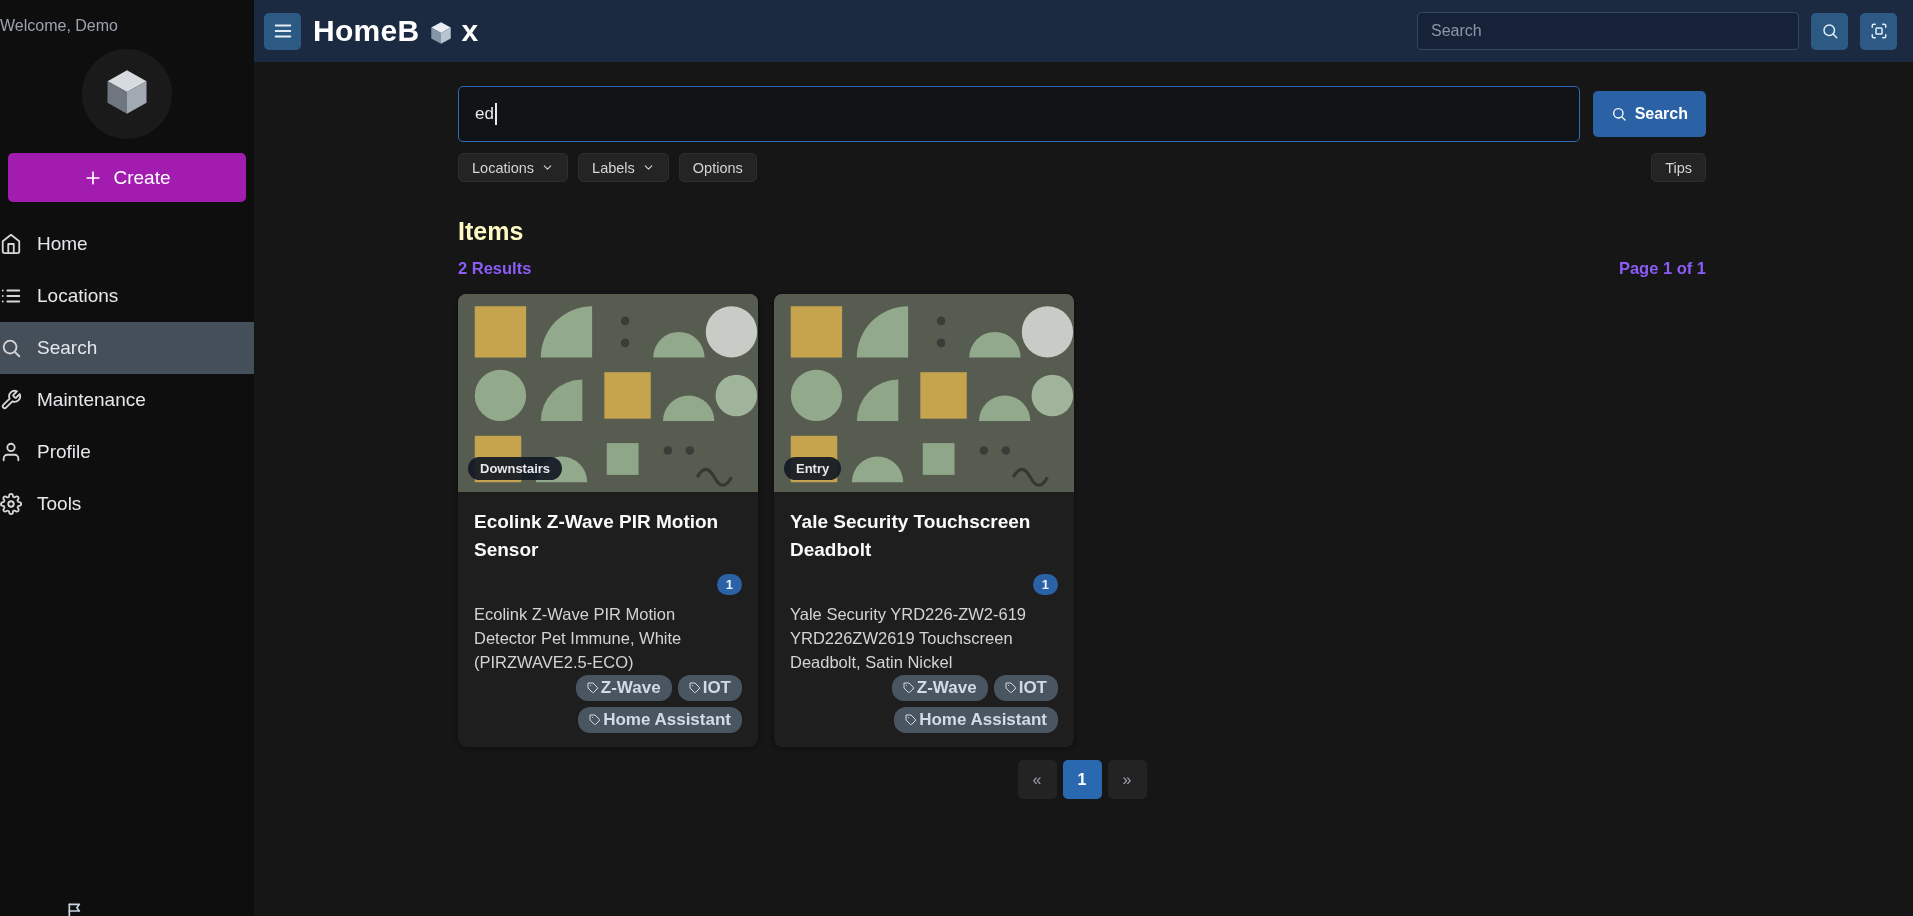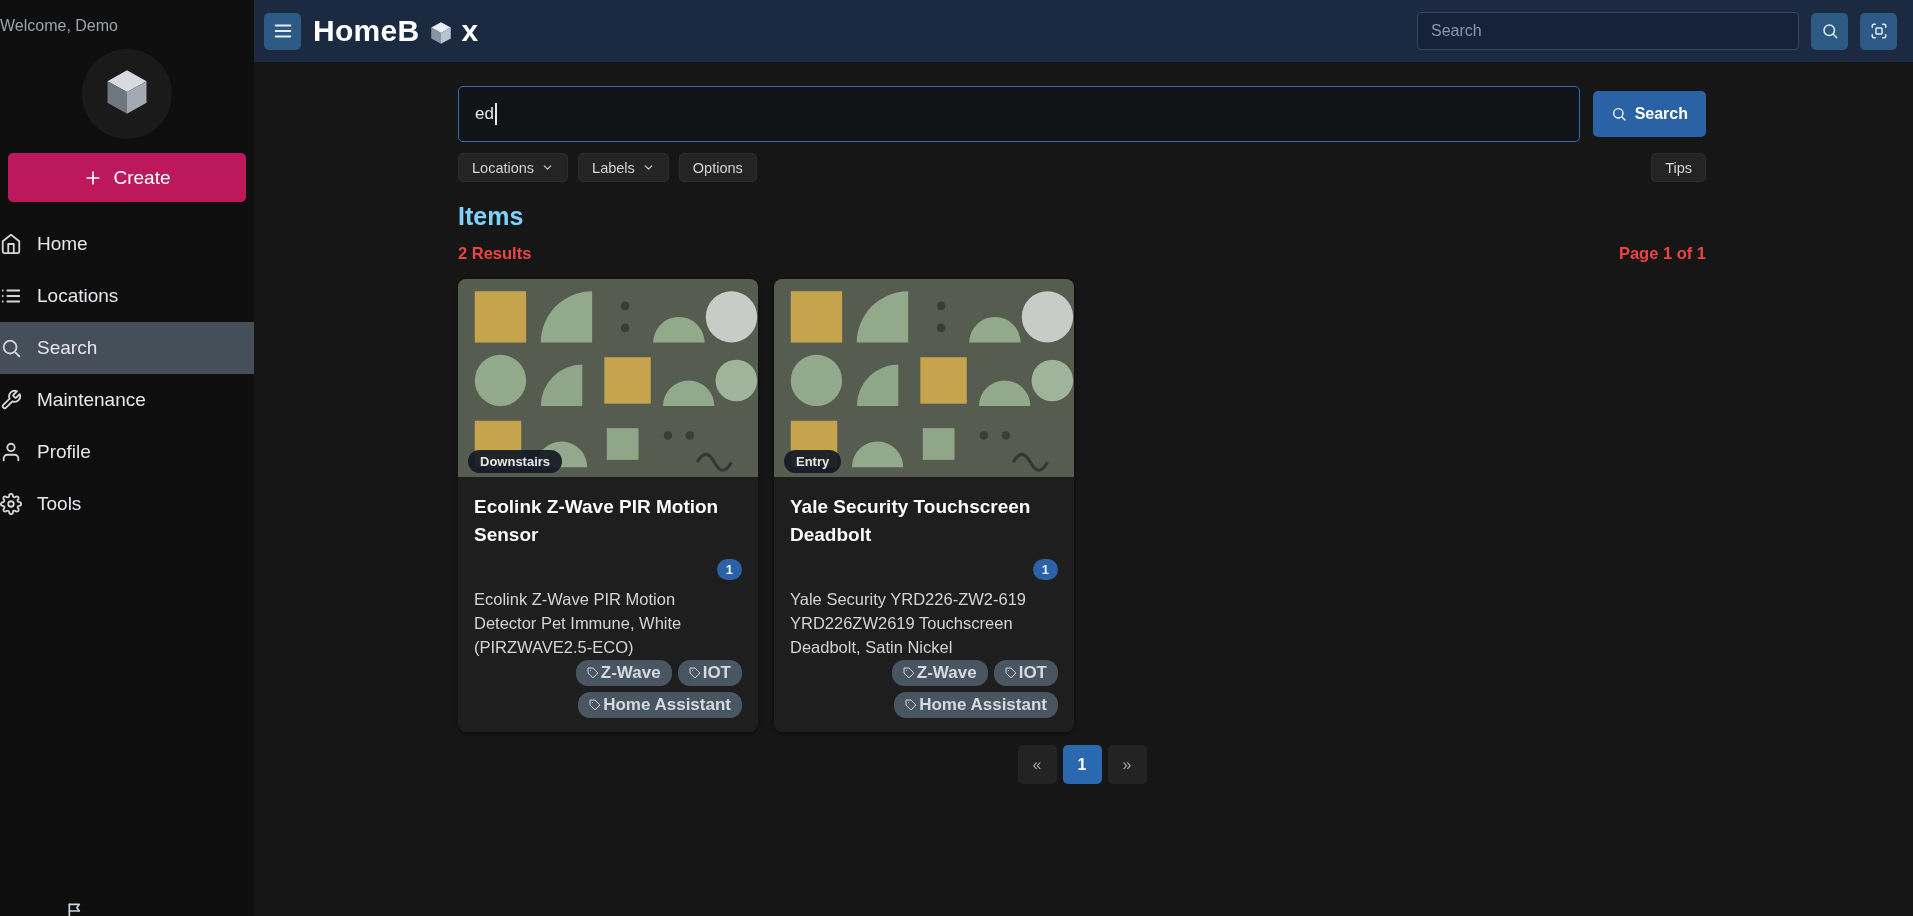--- a/index.html
+++ b/index.html
@@ -9,21 +9,21 @@
     background: #161616;
     font-family: "Liberation Sans", "DejaVu Sans", sans-serif;
     color: #e5e7eb;
   }
   svg.ic { fill: none; stroke: currentColor; stroke-width: 2; stroke-linecap: round; stroke-linejoin: round; display: block; }
 
   
   .sidebar { position: absolute; left: 0; top: 0; width: 254px; height: 100%; background: #0e0e0e; z-index: 5; }
   .welcome { padding-top: 17px; font-size: 16px; color: #9ca3af; }
   .logo-wrap { width: 90px; height: 90px; margin: 14px auto 4px; border-radius: 50%; background: #1a1a1a; display: flex; align-items: center; justify-content: center; }
-  .create-btn { display: flex; align-items: center; justify-content: center; gap: 10px; width: 238px; margin: 14px auto 6px; height: 49px; background: #be185d; border: none; border-radius: 5px; color: #fff; font-size: 19px; cursor: pointer; font-family: inherit; }
+  .create-btn { display: flex; align-items: center; justify-content: center; gap: 10px; width: 238px; margin: 14px auto 6px; height: 49px; background: #a21caf; border: none; border-radius: 5px; color: #fff; font-size: 19px; cursor: pointer; font-family: inherit; }
   .nav { margin-top: 16px; }
   .nav-item { display: flex; align-items: center; gap: 15px; height: 52px; font-size: 19px; color: #e5e7eb; cursor: pointer; }
   .nav-item.active { background: #454f5a; }
   .nav-item .nicon { color: #d6d6d6; display: flex; }
   .side-footer { position: absolute; left: 66px; top: 901px; color: #cbd5e1; }
 
   
   .topbar { position: absolute; left: 254px; top: 0; right: 0; height: 62px; background: #1b2a40; display: flex; align-items: center; gap: 12px; padding: 0 16px 0 10px; }
   .icon-btn { width: 37px; height: 37px; border: none; border-radius: 5px; background: #2d5a84; color: #e3ecf6; display: flex; align-items: center; justify-content: center; cursor: pointer; flex: none; }
   .brand { display: flex; align-items: center; font-size: 30px; font-weight: bold; color: #fff; letter-spacing: .3px; gap: 8px; }
@@ -36,28 +36,28 @@
 
   .search-row { display: flex; align-items: center; gap: 13px; }
   .big-search { width: 1136px; height: 56px; border: 1px solid #2e6cb8; border-radius: 5px; background: #121316; display: flex; align-items: center; padding: 0 16px; font-size: 17px; color: #e5e7eb; cursor: text; }
   .caret { display: inline-block; width: 2px; height: 22px; background: #e5e7eb; margin-left: 1px; }
   .primary-btn { height: 46px; padding: 0 18px; background: #2a62a5; border: none; border-radius: 5px; color: #fff; font-size: 16px; font-weight: bold; display: flex; align-items: center; gap: 8px; cursor: pointer; font-family: inherit; }
 
   .filter-row { margin-top: 11px; display: flex; gap: 10px; align-items: center; }
   .chip-btn { height: 29px; padding: 0 13px; background: #242424; border: 1px solid #2e2e2e; border-radius: 5px; color: #d4d4d4; font-size: 14.5px; display: flex; align-items: center; gap: 7px; cursor: pointer; font-family: inherit; }
   .chip-btn.tips { margin-left: auto; }
 
-  .items-heading { margin-top: 20px; font-size: 25px; font-weight: bold; color: #7dd3fc; }
-  .results-meta { margin-top: 13px; display: flex; justify-content: space-between; font-size: 16.5px; font-weight: bold; color: #ef4444; }
+  .items-heading { margin-top: 35px; font-size: 25px; font-weight: bold; color: #fef9c3; }
+  .results-meta { margin-top: 13px; display: flex; justify-content: space-between; font-size: 16.5px; font-weight: bold; color: #8b5cf6; }
 
   .cards { margin-top: 16px; display: flex; gap: 16px; }
   .card { width: 300px; height: 453px; background: #1e1e1e; border-radius: 8px; overflow: hidden; display: flex; flex-direction: column; box-shadow: 0 1px 4px rgba(0,0,0,.45); cursor: pointer; }
   .thumb { position: relative; height: 198px; flex: none; }
   .thumb svg.art { width: 100%; height: 100%; display: block; }
-  .loc-badge { position: absolute; left: 10px; bottom: 4px; background: rgba(18,25,36,.92); color: #e5e7eb; font-size: 13px; font-weight: bold; padding: 4px 12px; border-radius: 12px; }
+  .loc-badge { position: absolute; left: 10px; bottom: 12px; background: rgba(18,25,36,.92); color: #e5e7eb; font-size: 13px; font-weight: bold; padding: 4px 12px; border-radius: 12px; }
   .card-body { padding: 16px 16px 14px; display: flex; flex-direction: column; flex: 1; }
   .card-title { font-size: 19px; font-weight: bold; color: #fafafa; line-height: 1.45; }
   .qty-row { display: flex; justify-content: flex-end; margin-top: 11px; }
   .qty-badge { min-width: 18px; text-align: center; background: #2a62a5; color: #eaf2fb; font-size: 13px; font-weight: bold; padding: 3px 9px; border-radius: 11px; }
   .card-desc { margin-top: 8px; font-size: 16.5px; color: #d4d4d8; line-height: 1.45; }
   .tags { margin-top: auto; display: flex; flex-wrap: wrap; justify-content: flex-end; gap: 6px; }
   .tag { display: inline-flex; align-items: center; gap: 2px; background: #4a5562; color: #d3dae1; font-size: 17px; font-weight: bold; padding: 3px 11px; border-radius: 12px; cursor: pointer; }
   .tag svg { flex: none; }
 
   .pagination { margin-top: 13px; display: flex; justify-content: center; gap: 6px; }

